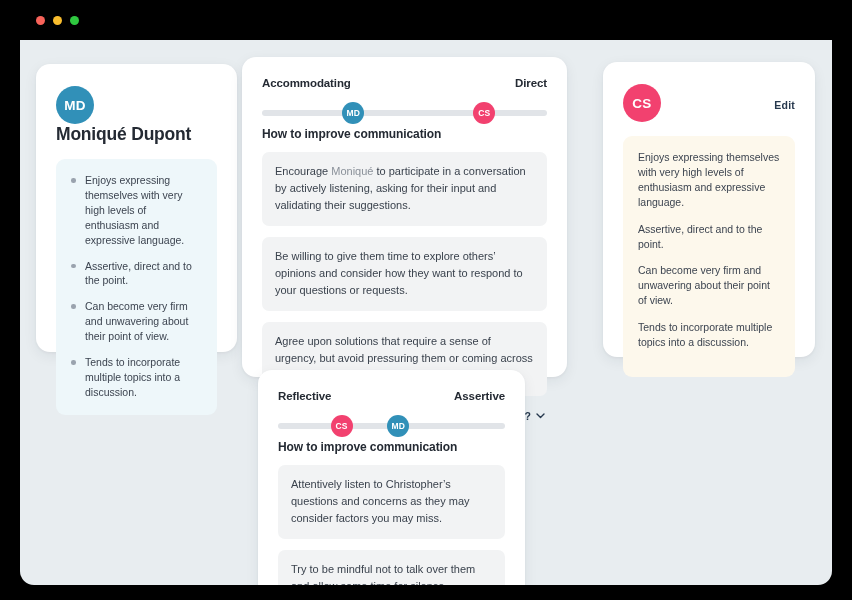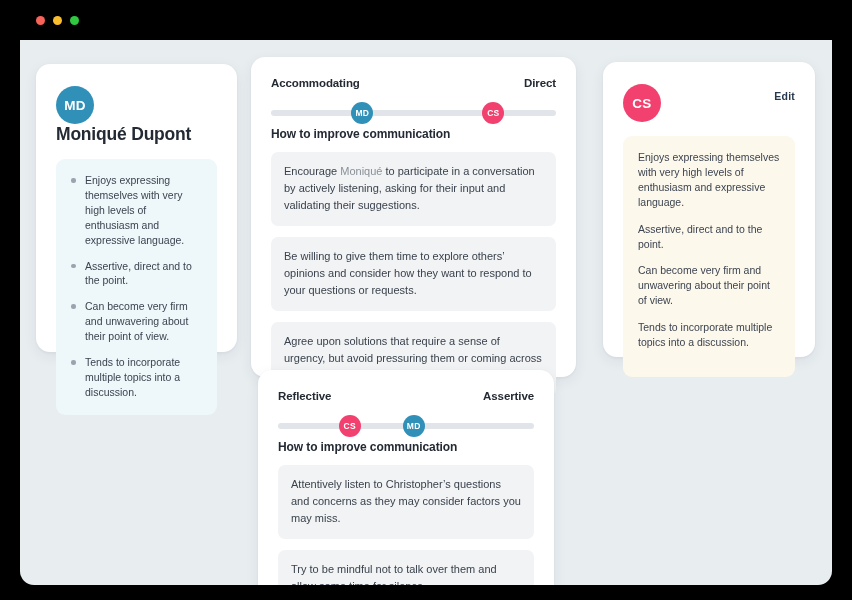--- a/index.html
+++ b/index.html
@@ -45,22 +45,22 @@
   
   .card {
     position: absolute;
     background: #ffffff;
     border-radius: 14px;
     box-shadow: 0 4px 14px rgba(30,45,60,0.07), 0 1px 3px rgba(30,45,60,0.05);
   }
 
   #card-person-left  { left: 16px;  top: 24px;  width: 201px; height: 288px; padding: 22px 20px; }
   #card-person-right { left: 583px; top: 22px;  width: 212px; height: 295px; padding: 22px 20px; }
-  #card-traits-1     { left: 231px; top: 17px;  width: 325px; height: 320px; padding: 20px 20px 14px 20px; }
-  #card-traits-2     { left: 238px; top: 330px; width: 296px; height: 231px; padding: 20px 20px 14px 20px; }
+  #card-traits-1     { left: 222px; top: 17px;  width: 325px; height: 320px; padding: 20px 20px 14px 20px; }
+  #card-traits-2     { left: 238px; top: 330px; width: 267px; height: 231px; padding: 20px 20px 14px 20px; }
 
   
   .avatar {
     width: 38px; height: 38px;
     border-radius: 50%;
     display: flex; align-items: center; justify-content: center;
     color: #ffffff;
     font-size: 13.5px;
     font-weight: bold;
     letter-spacing: 0.3px;
@@ -71,21 +71,21 @@
     align-items: flex-start;
     justify-content: space-between;
   }
 
   .edit-link {
     font-size: 10.5px;
     font-weight: bold;
     color: #26384d;
     letter-spacing: 0.2px;
     cursor: pointer;
-    margin-top: 6px;
+    margin-top: 15px;
   }
 
   .person-name {
     font-size: 17.5px;
     font-weight: bold;
     color: #242a33;
     letter-spacing: -0.2px;
   }
 
   

